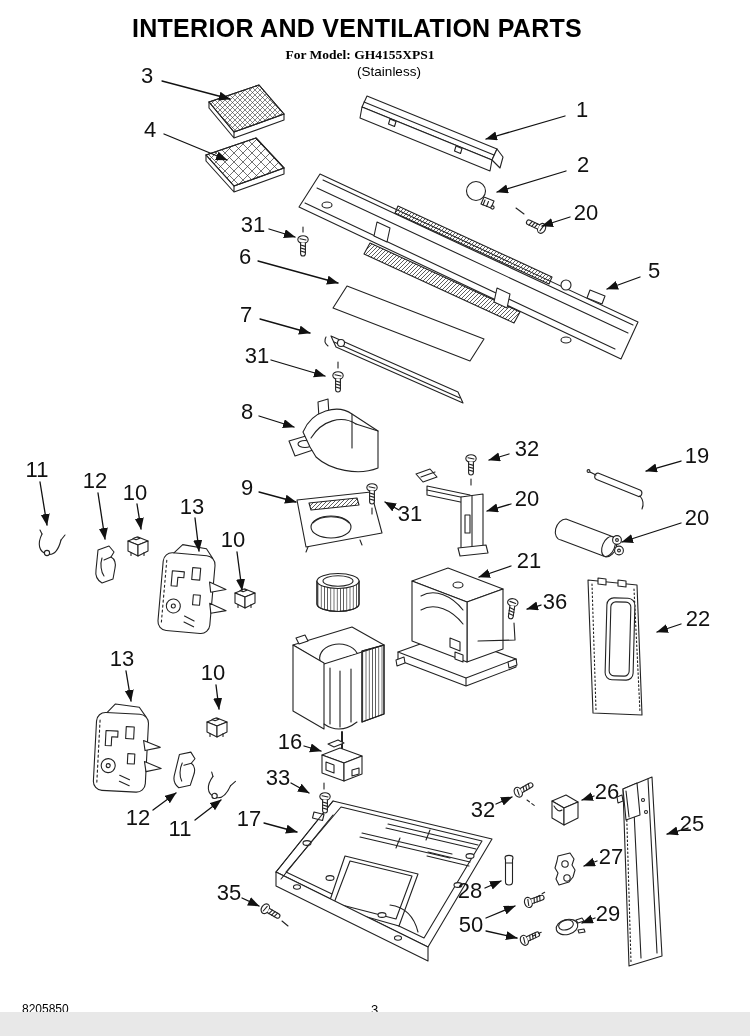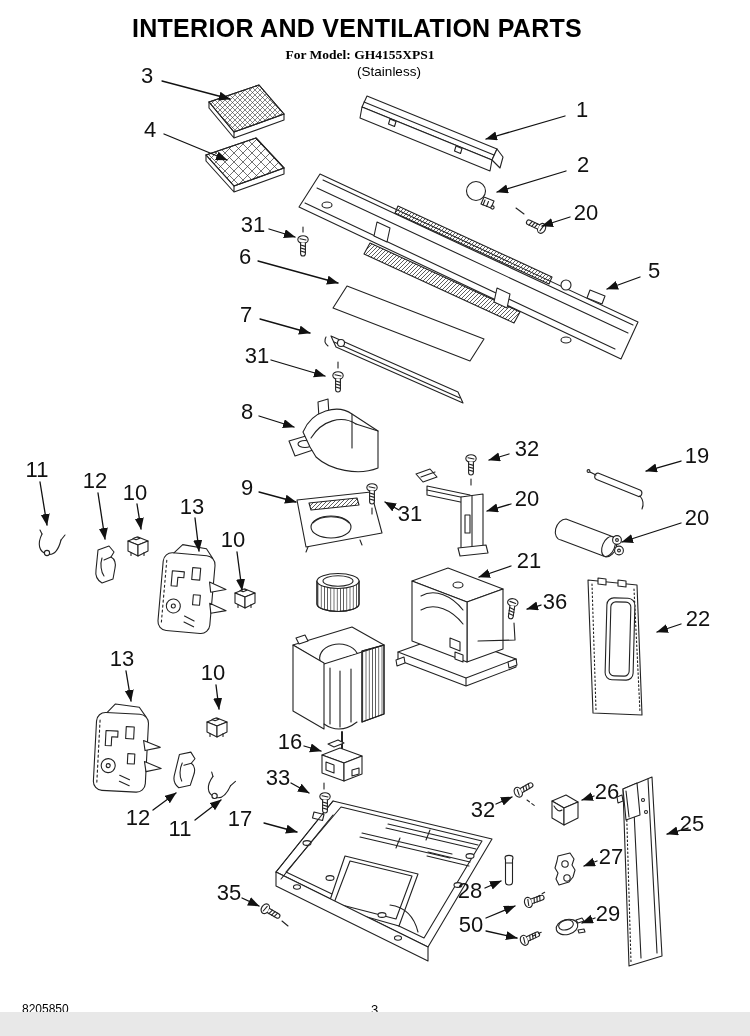--- a/index.html
+++ b/index.html
@@ -426,21 +426,21 @@
   <div class="callout" style="left:697px;top:518px">20</div>
   <div class="callout" style="left:529px;top:561px">21</div>
   <div class="callout" style="left:555px;top:602px">36</div>
   <div class="callout" style="left:698px;top:619px">22</div>
   <div class="callout" style="left:122px;top:659px">13</div>
   <div class="callout" style="left:213px;top:673px">10</div>
   <div class="callout" style="left:290px;top:742px">16</div>
   <div class="callout" style="left:278px;top:778px">33</div>
   <div class="callout" style="left:138px;top:818px">12</div>
   <div class="callout" style="left:180px;top:829px">11</div>
-  <div class="callout" style="left:240px;top:819px">17</div>
+  <div class="callout" style="left:249px;top:819px">17</div>
   <div class="callout" style="left:229px;top:893px">35</div>
   <div class="callout" style="left:483px;top:810px">32</div>
   <div class="callout" style="left:607px;top:792px">26</div>
   <div class="callout" style="left:692px;top:824px">25</div>
   <div class="callout" style="left:611px;top:857px">27</div>
   <div class="callout" style="left:470px;top:891px">28</div>
   <div class="callout" style="left:471px;top:925px">50</div>
   <div class="callout" style="left:608px;top:914px">29</div>
 
   <div class="footer-doc">8205850</div>

